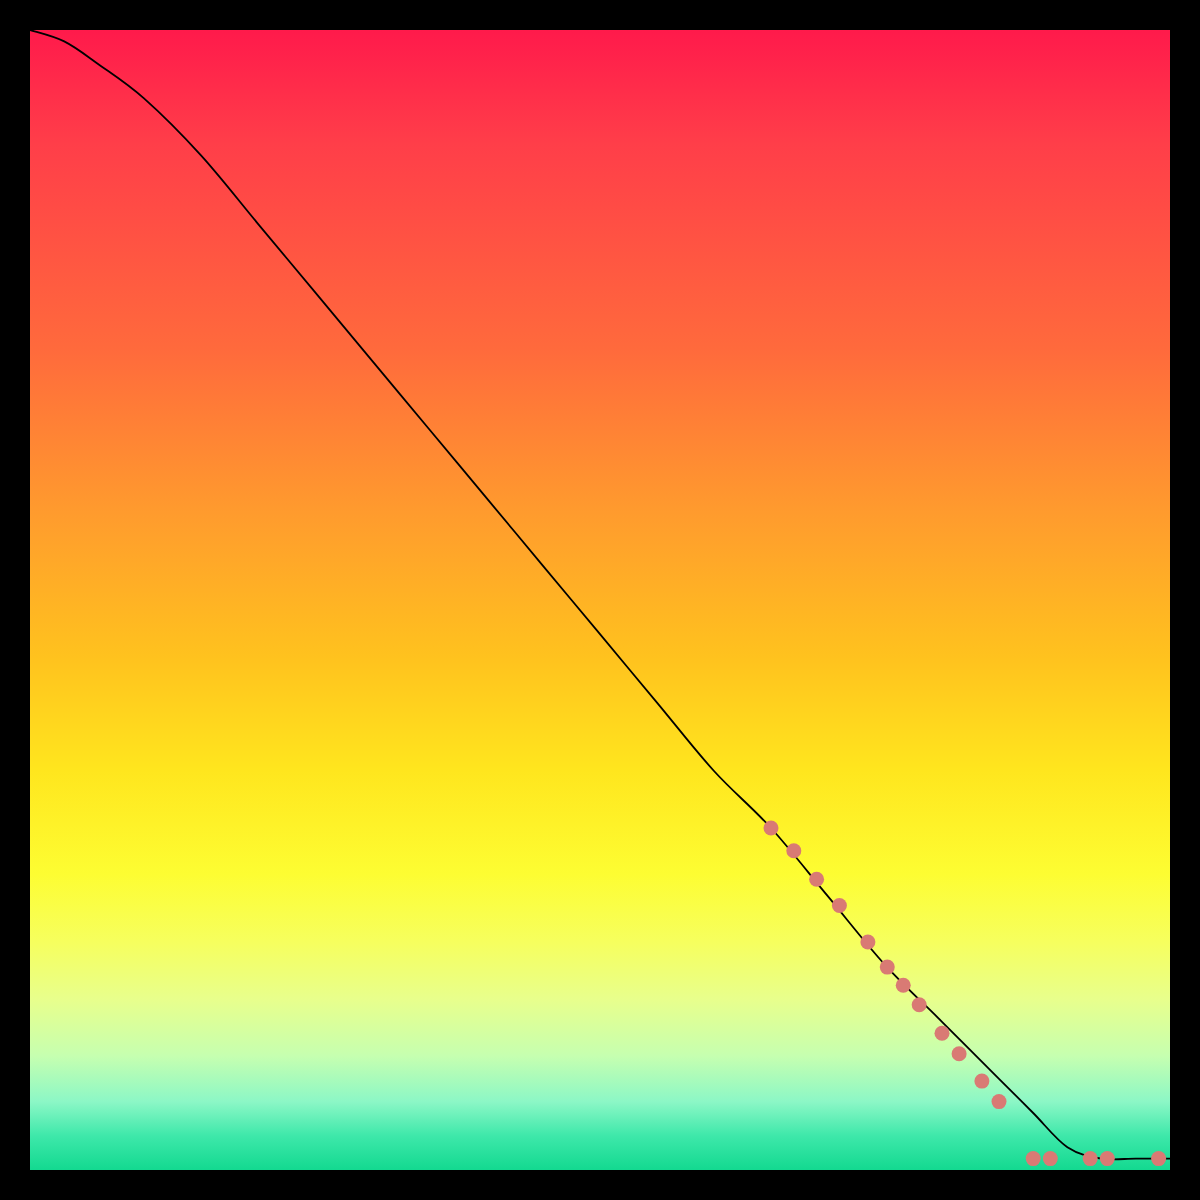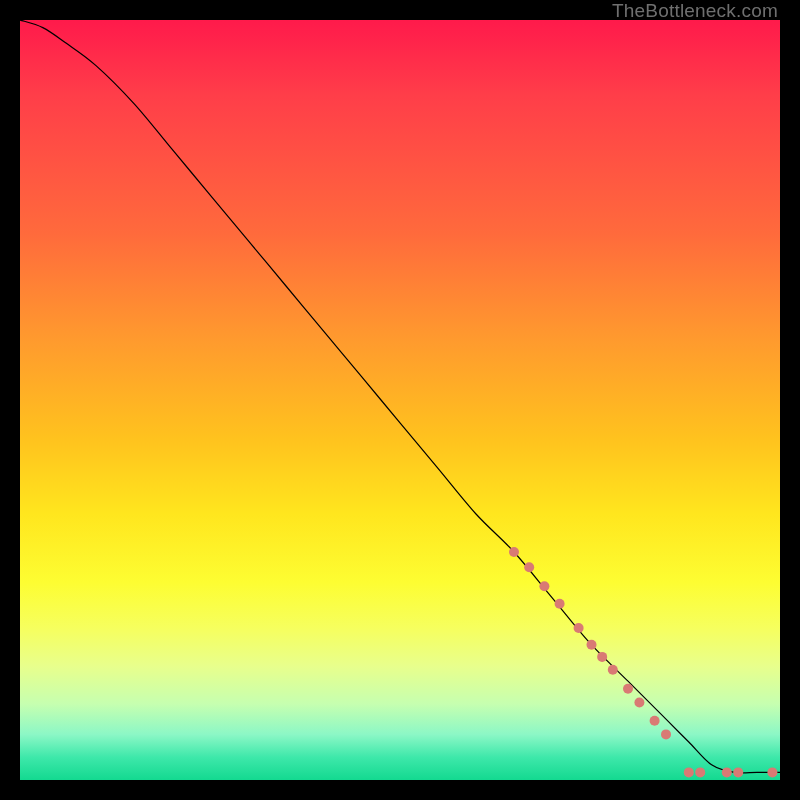--- a/index.html
+++ b/index.html
@@ -56,21 +56,20 @@
     font-size: 19px;
     font-weight: 500;
     letter-spacing: 0.2px;
     user-select: none;
   }
 </style>
 </head>
 <body>
 
 <div class="stage">
-  <div class="attribution">TheBottleneck.com</div>
 
   <div class="plot-area">
     <div class="gradient-bg"></div>
     <svg class="overlay-svg" viewBox="0 0 760 760" preserveAspectRatio="none">
       <path id="curve-path" fill="none" stroke="#000000" stroke-width="1.2" d="M 0.00 0.00 C 3.80 1.27, 15.20 3.80, 22.80 7.60 C 30.40 11.40, 36.73 16.47, 45.60 22.80 C 54.47 29.13, 64.60 35.47, 76.00 45.60 C 87.40 55.73, 101.33 69.67, 114.00 83.60 C 126.67 97.53, 139.33 114.00, 152.00 129.20 C 164.67 144.40, 177.33 159.60, 190.00 174.80 C 202.67 190.00, 215.33 205.20, 228.00 220.40 C 240.67 235.60, 253.33 250.80, 266.00 266.00 C 278.67 281.20, 291.33 296.40, 304.00 311.60 C 316.67 326.80, 329.33 342.00, 342.00 357.20 C 354.67 372.40, 367.33 387.60, 380.00 402.80 C 392.67 418.00, 405.33 433.20, 418.00 448.40 C 430.67 463.60, 443.33 480.07, 456.00 494.00 C 468.67 507.93, 481.33 518.07, 494.00 532.00 C 506.67 545.93, 519.33 562.40, 532.00 577.60 C 544.67 592.80, 557.33 609.27, 570.00 623.20 C 582.67 637.13, 595.33 648.53, 608.00 661.20 C 620.67 673.87, 635.87 689.07, 646.00 699.20 C 656.13 709.33, 661.20 714.40, 668.80 722.00 C 676.40 729.60, 684.00 739.73, 691.60 744.80 C 699.20 749.87, 706.80 751.13, 714.40 752.40 C 722.00 753.67, 729.60 752.40, 737.20 752.40 C 744.80 752.40, 756.20 752.40, 760.00 752.40"></path>
       <g id="marker-layer">
           <circle cx="494.00" cy="532.00" r="5" fill="#d97a74" stroke="#c9625c" stroke-width="0"></circle>
           <circle cx="509.20" cy="547.20" r="5" fill="#d97a74" stroke="#c9625c" stroke-width="0"></circle>
           <circle cx="524.40" cy="566.20" r="5" fill="#d97a74" stroke="#c9625c" stroke-width="0"></circle>
           <circle cx="539.60" cy="583.68" r="5" fill="#d97a74" stroke="#c9625c" stroke-width="0"></circle>

